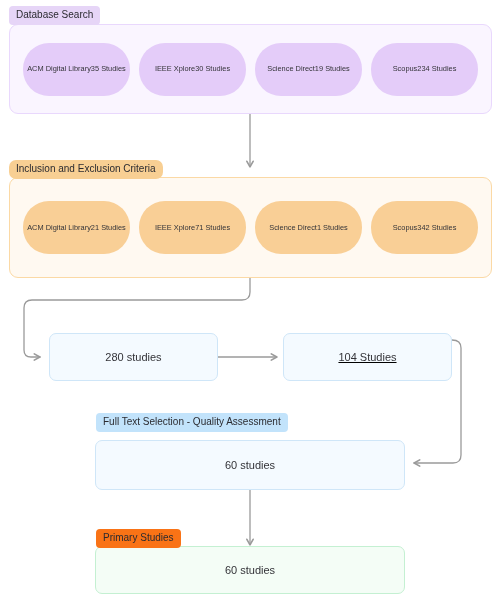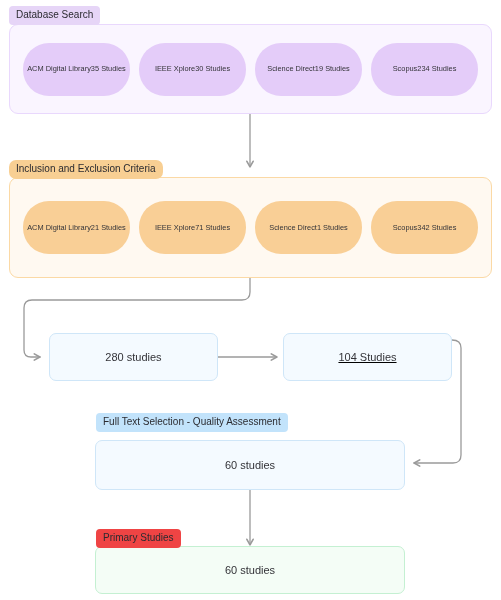--- a/index.html
+++ b/index.html
@@ -91,21 +91,21 @@
     padding: 4px 7px 5px 7px;
     border-radius: 4px;
     color: #2b2b30;
     white-space: nowrap;
     z-index: 4;
     box-sizing: border-box;
   }
   .label-pill.purple { background: #e6d5f7; }
   .label-pill.orange { background: #f8cf93; }
   .label-pill.blue   { background: #c2e3fb; }
-  .label-pill.green  { background: #ef4444; }
+  .label-pill.green  { background: #f97316; }
 
   
   .stage-box {
     position: absolute;
     border-radius: 7px;
     border: 1px solid transparent;
     box-sizing: border-box;
     display: flex;
     align-items: center;
     justify-content: center;

